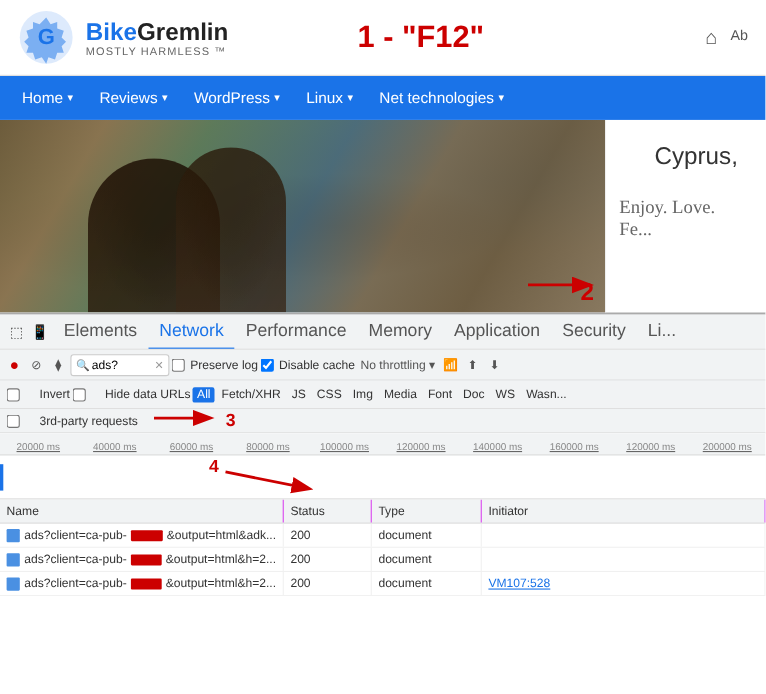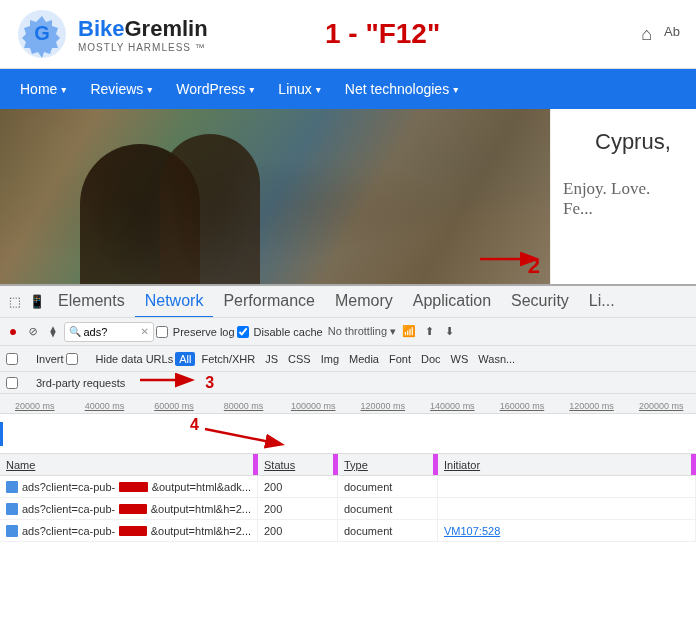--- a/index.html
+++ b/index.html
@@ -319,24 +319,23 @@
       border-bottom: 1px solid #ddd;
       height: 22px;
       font-size: 11px;
       color: #333;
       font-weight: 500;
     }
     .th {
       padding: 0 6px;
       display: flex;
       align-items: center;
-      border-right: 5px solid #d946ef;
-      white-space: nowrap;
-      overflow: hidden;
-      text-decoration: underline;
+      border-right: 1px solid #d946ef;
+      white-space: nowrap;
+      overflow: hidden;
     }
     .table-row-item {
       display: grid;
       grid-template-columns: 1fr 80px 100px 1fr;
       border-bottom: 1px solid #f0f0f0;
       height: 22px;
       font-size: 11px;
       color: #333;
     }
     .td {

